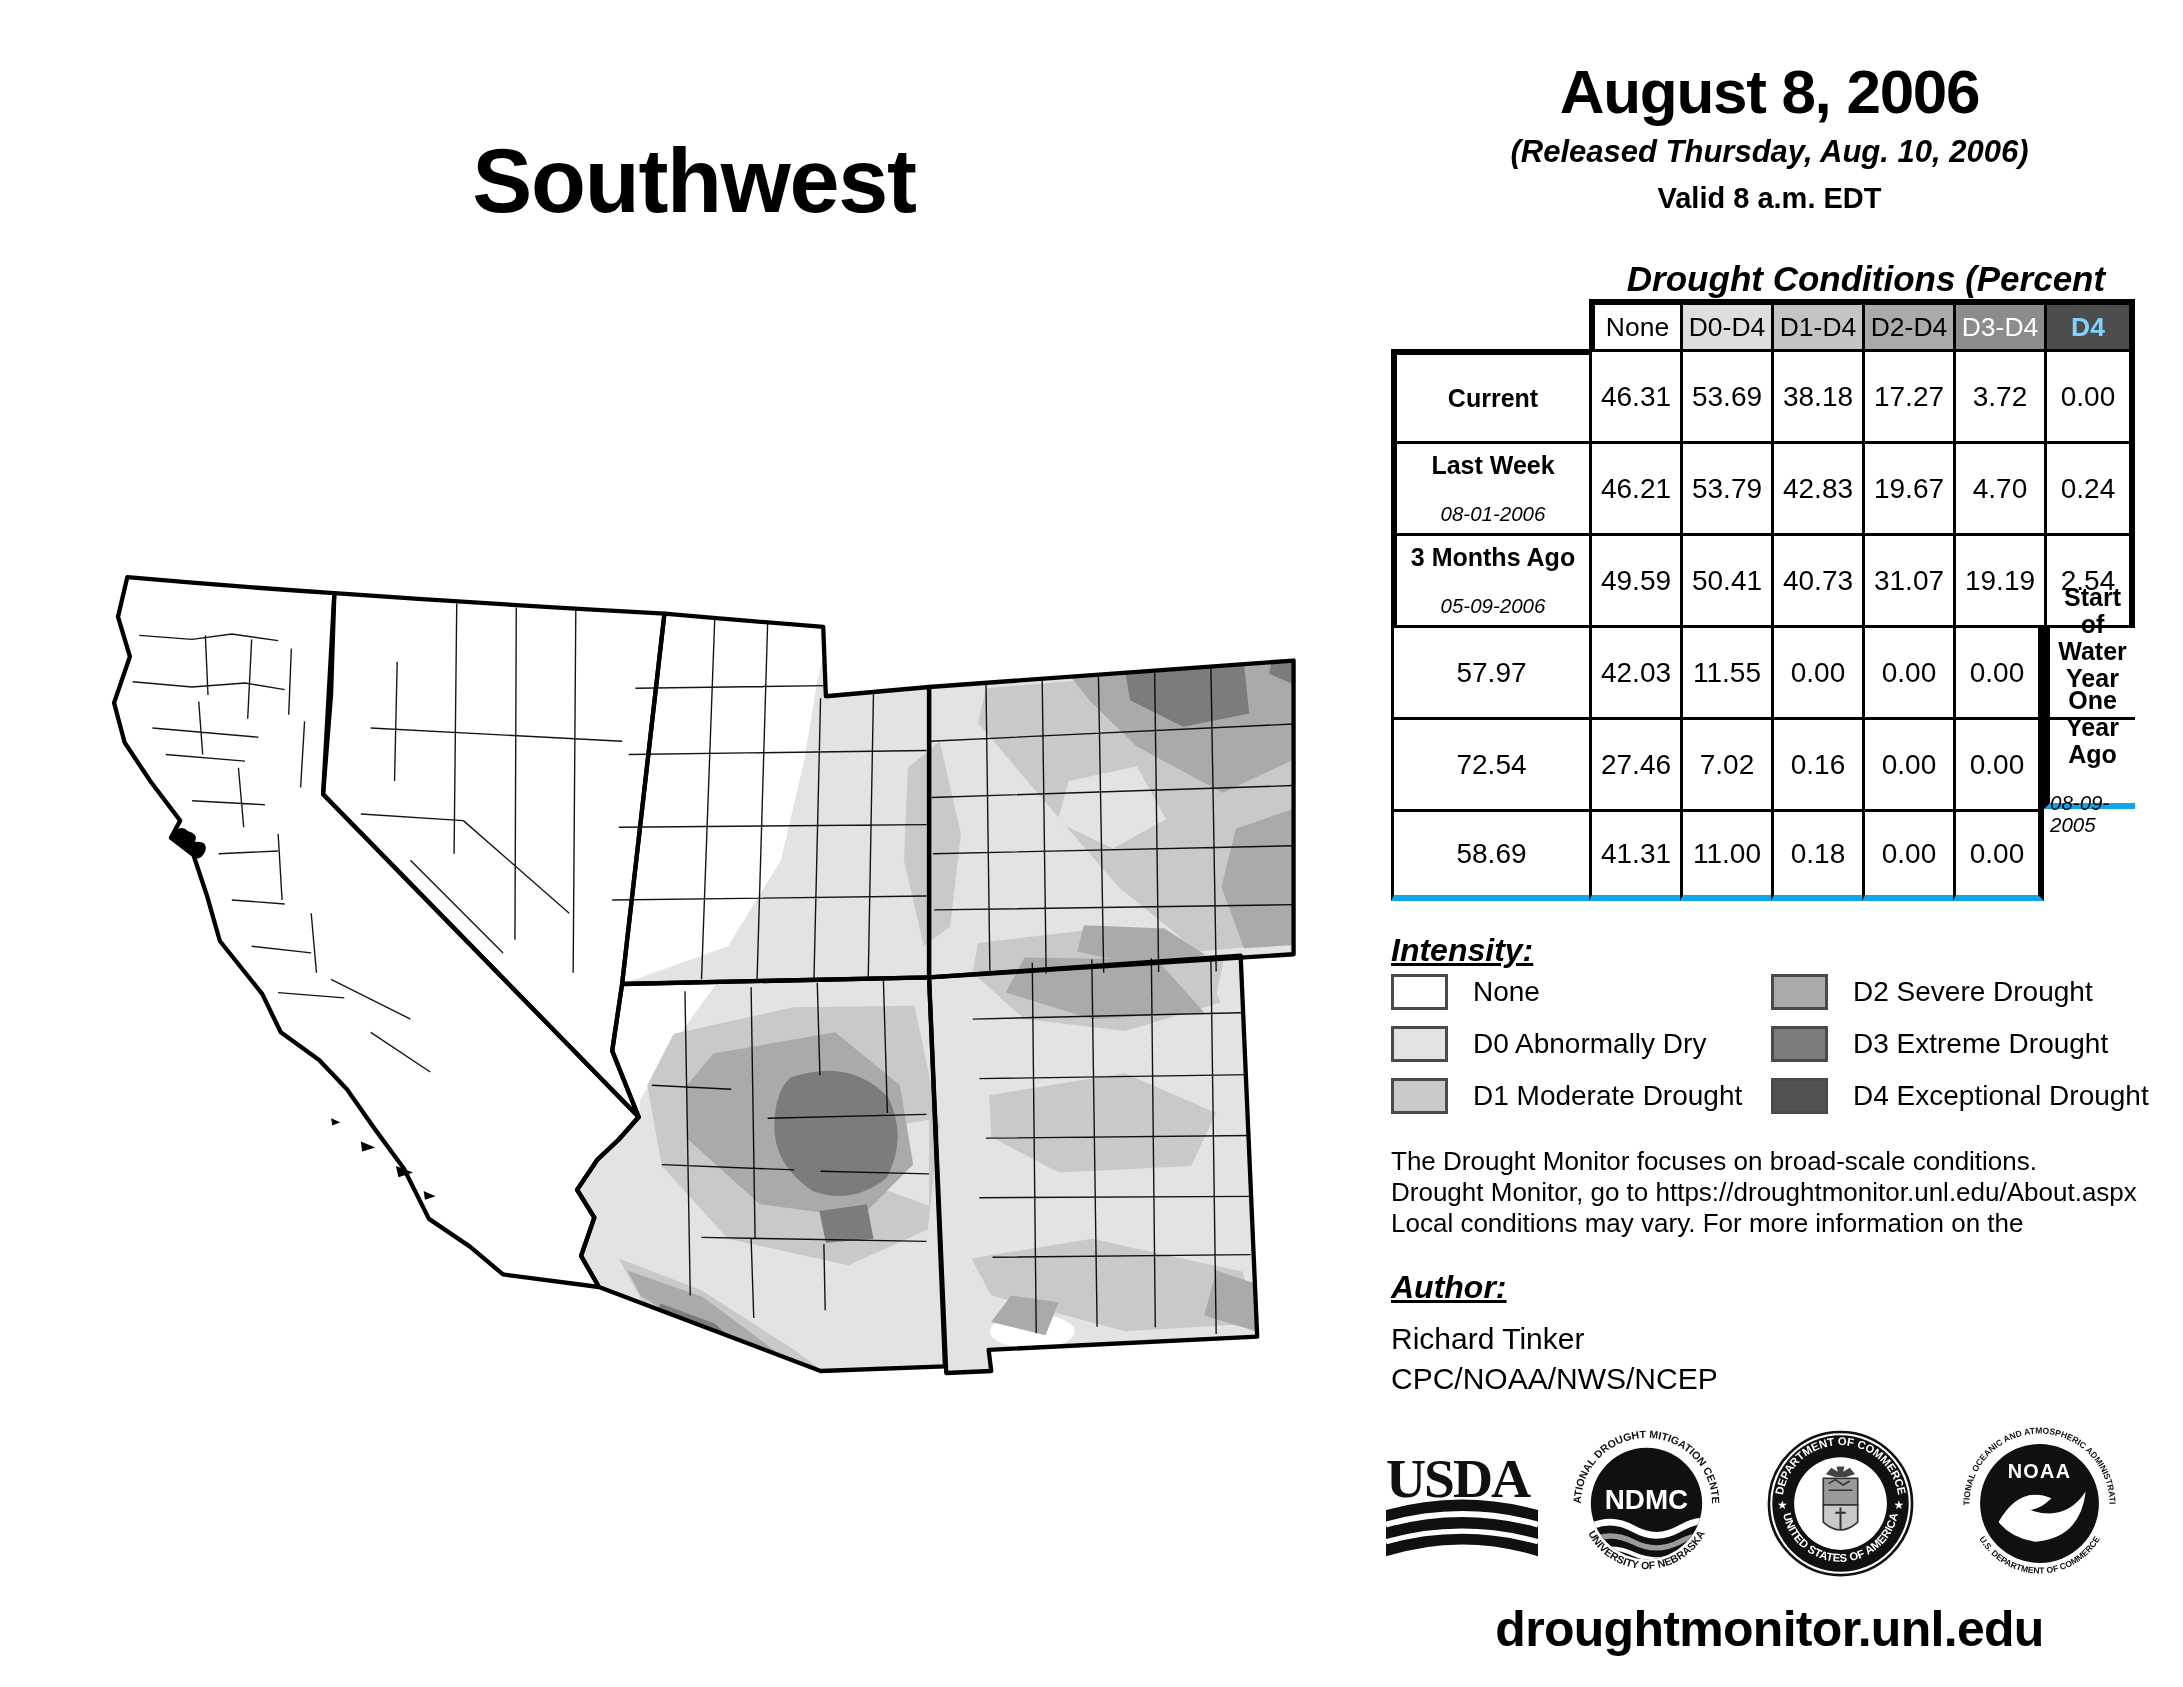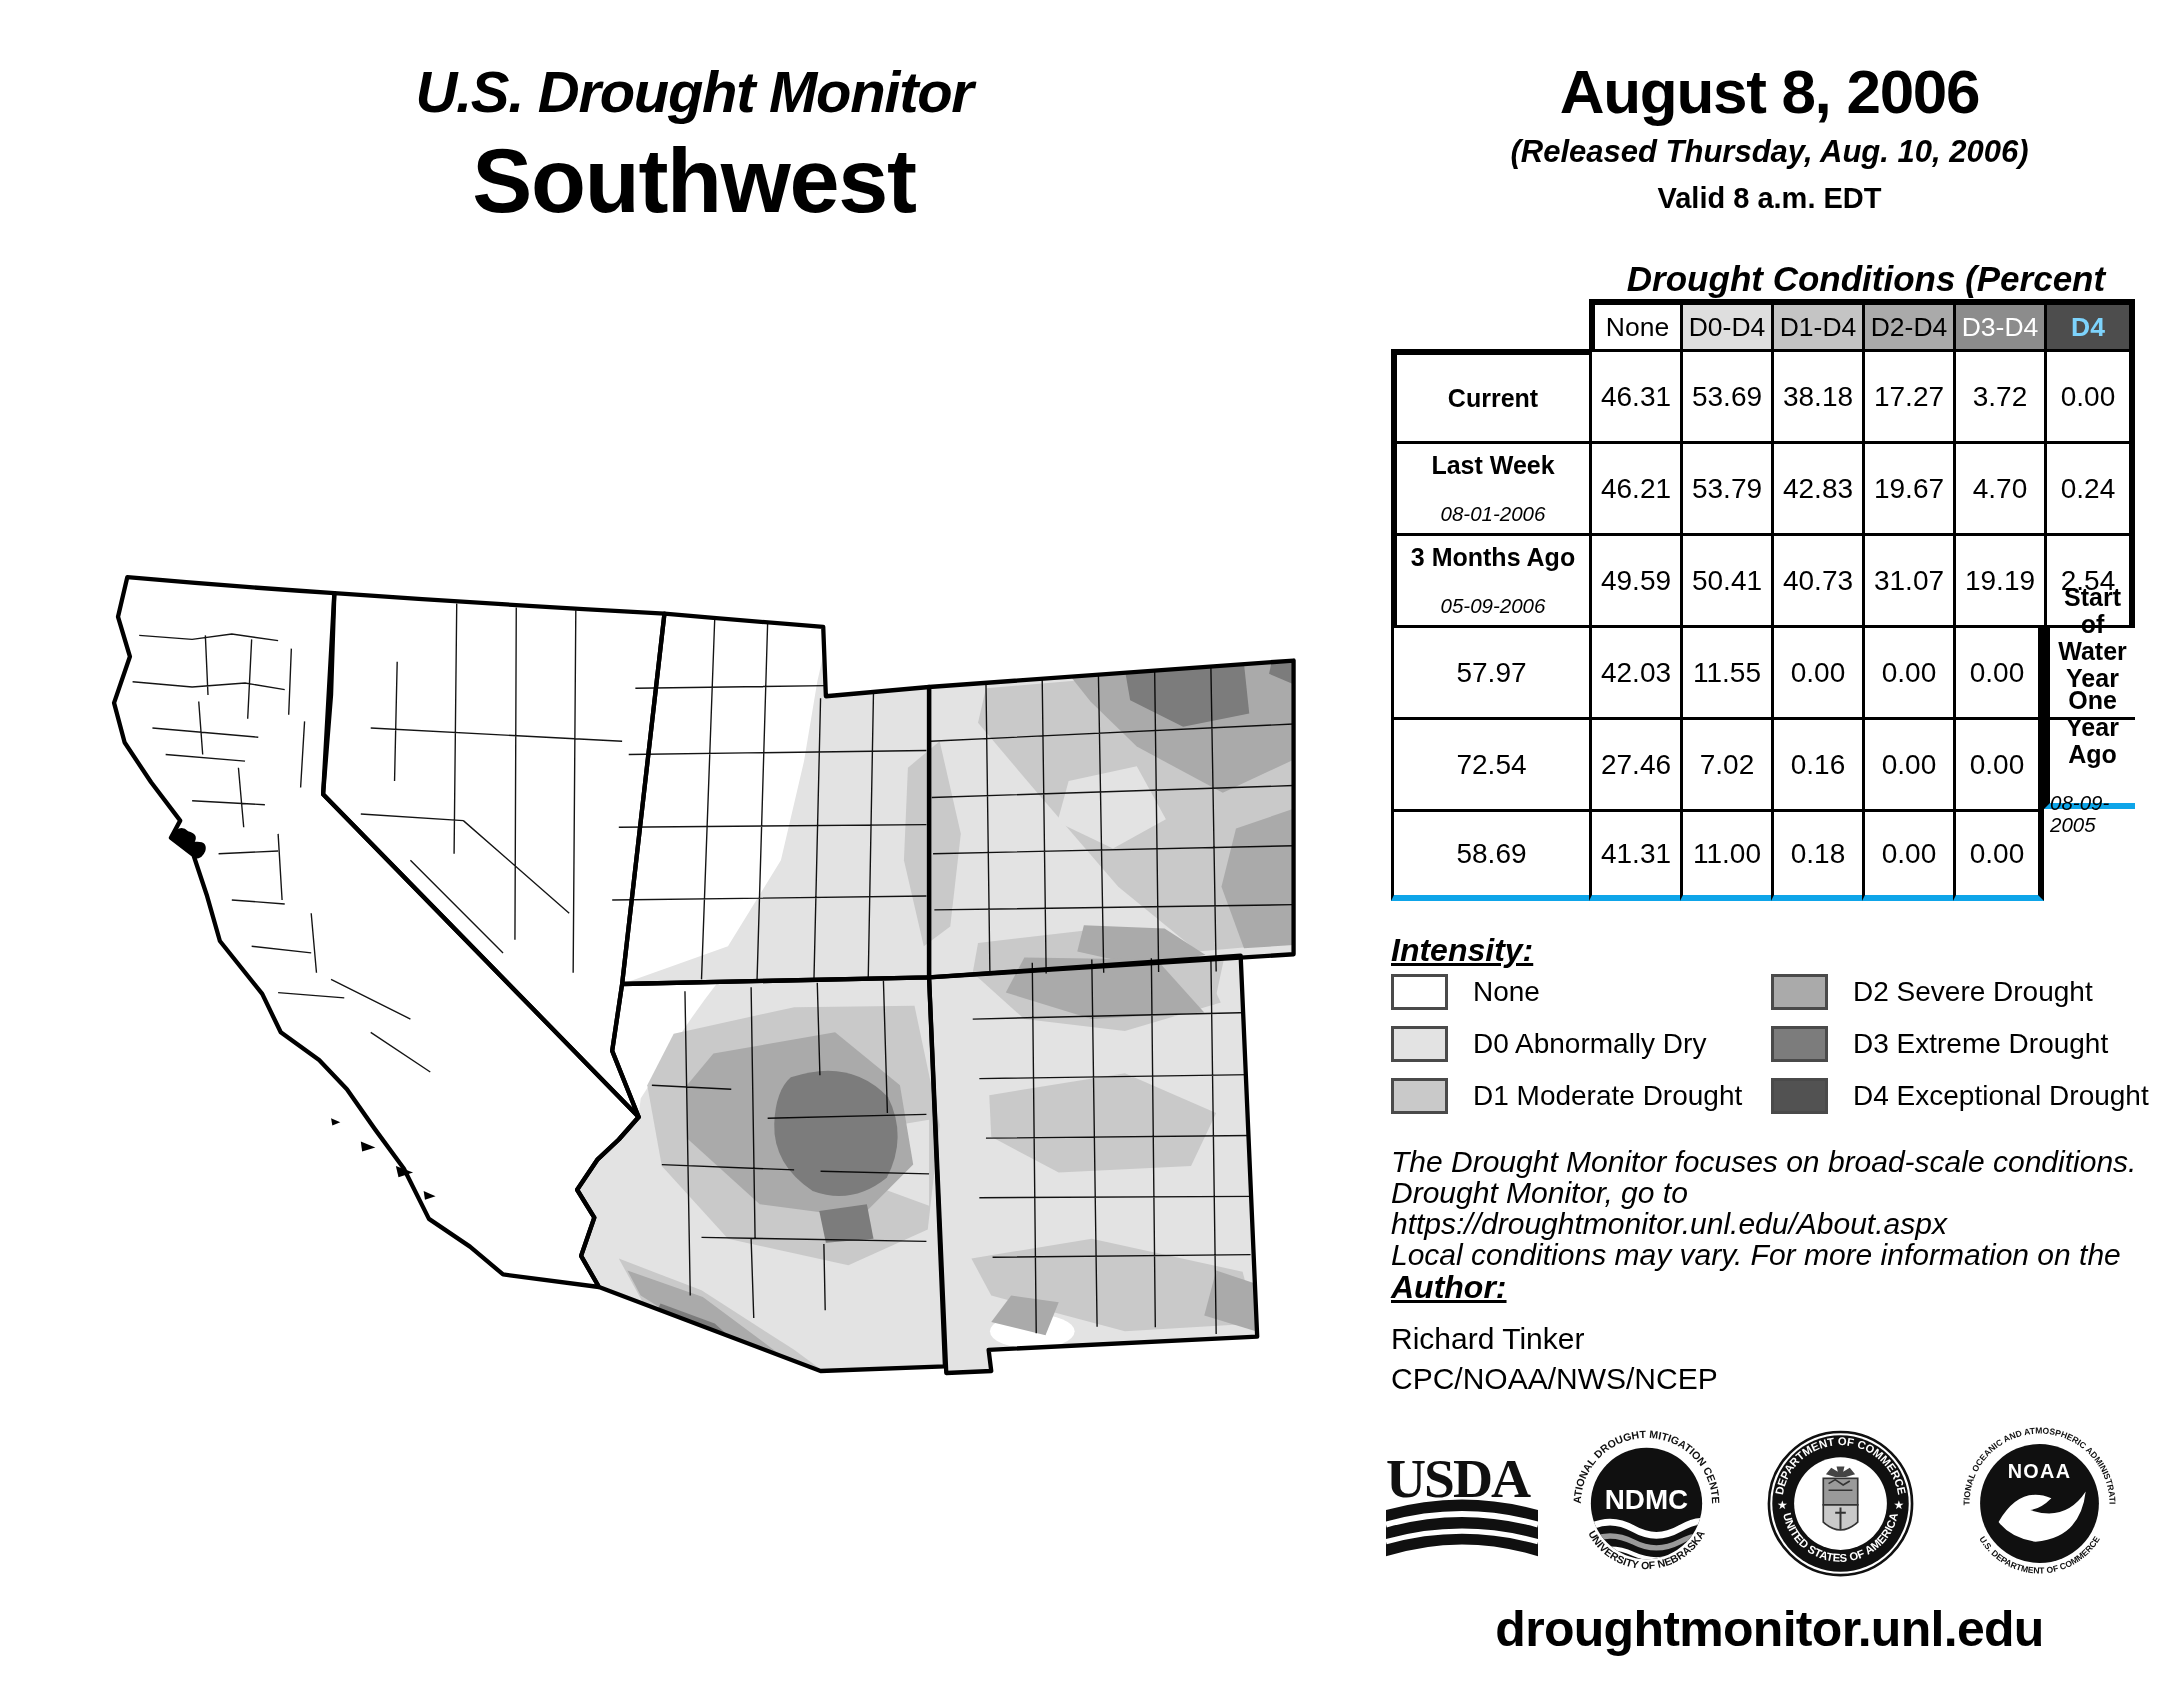--- a/index.html
+++ b/index.html
@@ -28,21 +28,21 @@
   .vcell{border-left:3.3px solid #000;border-top:3.3px solid #000;font-size:28px;}
   .vcell.last{border-right:6px solid #000;}
   .rowlast{border-bottom:6px solid #0ea5e9;}
   .lcell.rowfirst{border-top:6px solid #000;}
   
   #intensity{left:1391px;top:932px;font-size:32px;font-weight:bold;font-style:italic;text-decoration:underline;}
   .leg-row{display:flex;align-items:center;}
   .swatch{width:57px;height:36px;border:3.3px solid #4a4a4a;box-sizing:border-box;margin-right:25px;flex:0 0 auto;}
   .leg-label{font-size:28px;white-space:nowrap;}
   
-  #disclaimer{left:1391px;top:1146px;font-size:30px;font-style:italic;line-height:31px;}
+  #disclaimer{left:1391px;top:1146px;font-size:26px;line-height:31px;}
   #author-h{left:1391px;top:1269px;font-size:32px;font-weight:bold;font-style:italic;text-decoration:underline;}
   #author-name{left:1391px;top:1322px;font-size:30px;}
   #author-org{left:1391px;top:1362px;font-size:30px;text-align:center;}
   
   #url{left:1356px;top:1600px;width:827px;text-align:center;font-size:50px;font-weight:bold;letter-spacing:-0.7px;}
   .usda-text{font-family:"Liberation Serif",serif;font-weight:bold;}
   
   #map{left:86px;top:556px;}
   .f-none{fill:#ffffff;}
   .f-d0{fill:var(--d0,#e3e3e3);}
@@ -51,21 +51,20 @@
   .f-d3{fill:var(--d3,#7c7c7c);}
   .state{fill:none;stroke:#000;stroke-width:6.5;stroke-linejoin:round;}
   .county{fill:none;stroke:#000;stroke-width:2.1;opacity:.92;}
   .ringtext{font-family:"Liberation Sans",sans-serif;font-weight:bold;}
 </style>
 </head>
 <body>
 
 <div id="page">
 
-  <div id="title1" class="abs">U.S. Drought Monitor</div>
   <div id="title2" class="abs">Southwest</div>
 
   <div id="dateblock" class="abs">
     <div id="bigdate">August 8, 2006</div>
     <div id="released">(Released Thursday, Aug. 10, 2006)</div>
     <div id="valid">Valid 8 a.m. EDT</div>
   </div>
 
   <div id="tbltitle" class="abs">Drought Conditions (Percent Area)</div>
 

